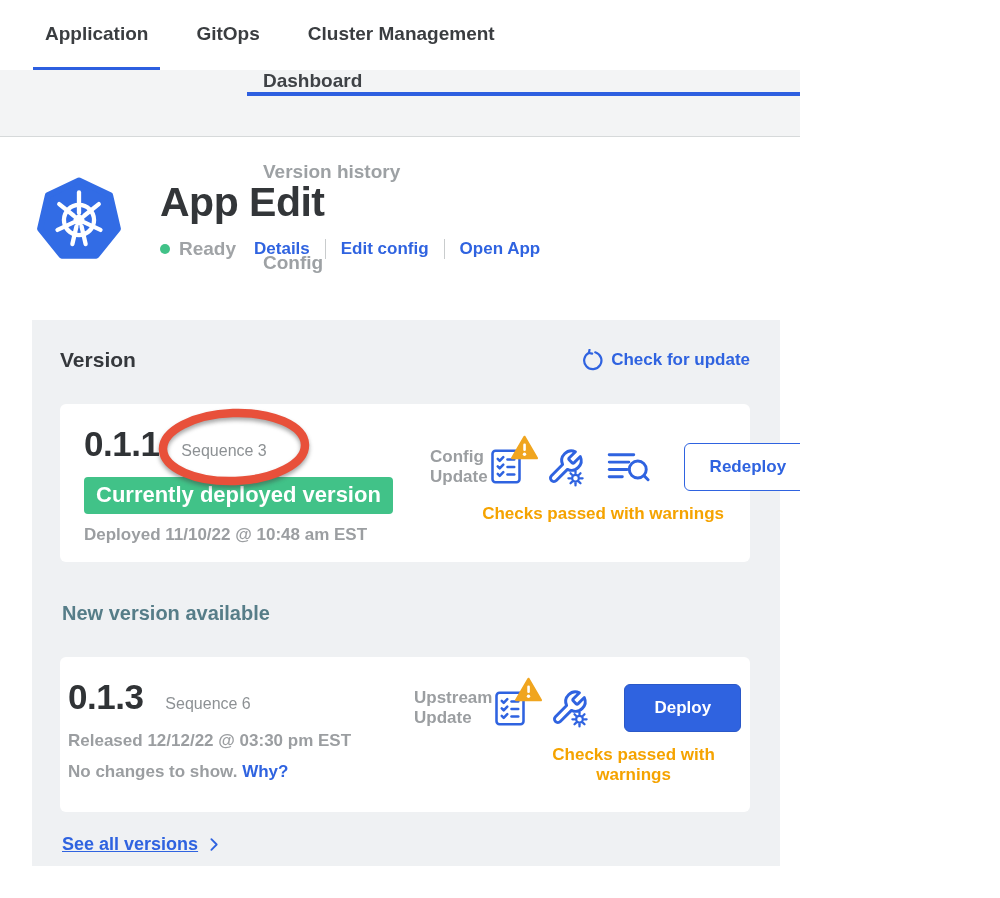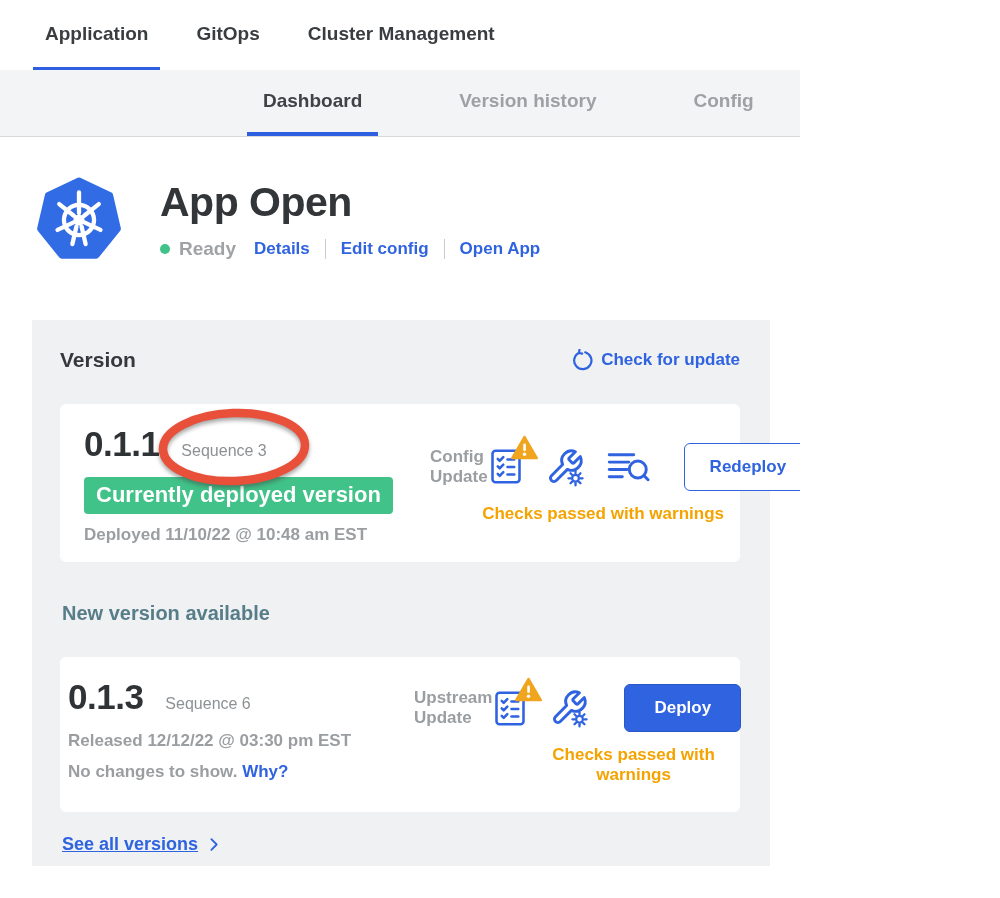--- a/index.html
+++ b/index.html
@@ -16,39 +16,39 @@
   
   .top-nav{height:70px; display:flex; align-items:stretch; padding-left:33px; gap:24px; background:#fff;}
   .top-nav-item{
     display:flex; align-items:center; padding:0 12px; font-size:19px; font-weight:bold;
     color:#3a3d40; border-bottom:3px solid transparent; cursor:pointer;
   }
   .top-nav-item.active{border-bottom-color:#2d5fe0;}
   
   .sub-nav{
     height:67px; background:var(--subnav_bg); border-bottom:1px solid #d6d9da;
-    display:flex; align-items:stretch; padding-left:247px; gap:65px; white-space:nowrap;
+    display:flex; align-items:stretch; padding-left:247px; gap:65px; white-space:nowrap;flex-direction:column;
   }
   .sub-tab{
     display:flex; align-items:center; padding:0 16px; font-size:19px; font-weight:bold;
     color:#9da1a4; border-bottom:4px solid transparent; cursor:pointer;
   }
   .sub-tab.active{color:#3f4246; border-bottom-color:#2d5fe0;}
   
   .app-header{display:flex; align-items:flex-start; margin:40px 0 0 36px; gap:38px;}
   .k8s-logo{width:86px; height:86px; flex:0 0 auto;}
   .app-title{font-size:41px; font-weight:bold; color:#333639; letter-spacing:-0.5px; margin-top:2px;}
   .status-row{display:flex; align-items:center; margin-top:12px;}
   .status-dot{width:10px; height:10px; border-radius:50%; background:var(--green); margin-right:9px;}
   .status-label{font-size:19px; font-weight:bold; color:#a0a3a6; margin-right:18px;}
   .hdr-link{font-size:17px; font-weight:bold; color:var(--blue); cursor:pointer; text-decoration:none;}
   .hdr-divider{width:1px; height:20px; background:#c9cccd; margin:0 15px;}
   
   .version-card{
-    position:absolute; left:32px; right:30px; top:320px; height:546px;
+    position:absolute; left:32px; right:20px; top:320px; height:546px;
     background:var(--card_bg); border-radius:0; padding:28px 30px 0 28px;
   }
   .card-head{display:flex; align-items:center;}
   .card-title{font-size:21px; font-weight:bold; color:#35383c;}
   .card-actions{margin-left:auto; display:flex; align-items:flex-end; gap:22px;}
   .card-action{display:flex; align-items:center; gap:8px; color:var(--blue); font-size:17px; font-weight:bold; cursor:pointer;}
   .card-action svg{display:block;}
   
   .version-row{
     background:#fff; border-radius:6px; margin-top:32px; padding:20px 24px; display:flex;
@@ -131,21 +131,21 @@
         <line x1="43.8" y1="52.8" x2="25" y2="61.5"></line>
         <line x1="56.2" y1="52.8" x2="75" y2="61.5"></line>
         <line x1="44" y1="45" x2="27" y2="31.5"></line>
         <line x1="56" y1="45" x2="73" y2="31.5"></line>
         <line x1="47" y1="57.5" x2="42.3" y2="78"></line>
         <line x1="53" y1="57.5" x2="57.7" y2="78"></line>
       </g>
       <circle cx="50" cy="50" r="6.5" fill="#fff"></circle>
     </svg>
     <div>
-      <h1 class="app-title">App Open</h1>
+      <h1 class="app-title">App Edit</h1>
       <div class="status-row">
         <span class="status-dot"></span>
         <span class="status-label">Ready</span>
         <a class="hdr-link">Details</a>
         <span class="hdr-divider"></span>
         <a class="hdr-link">Edit config</a>
         <span class="hdr-divider"></span>
         <a class="hdr-link">Open App</a>
       </div>
     </div>

